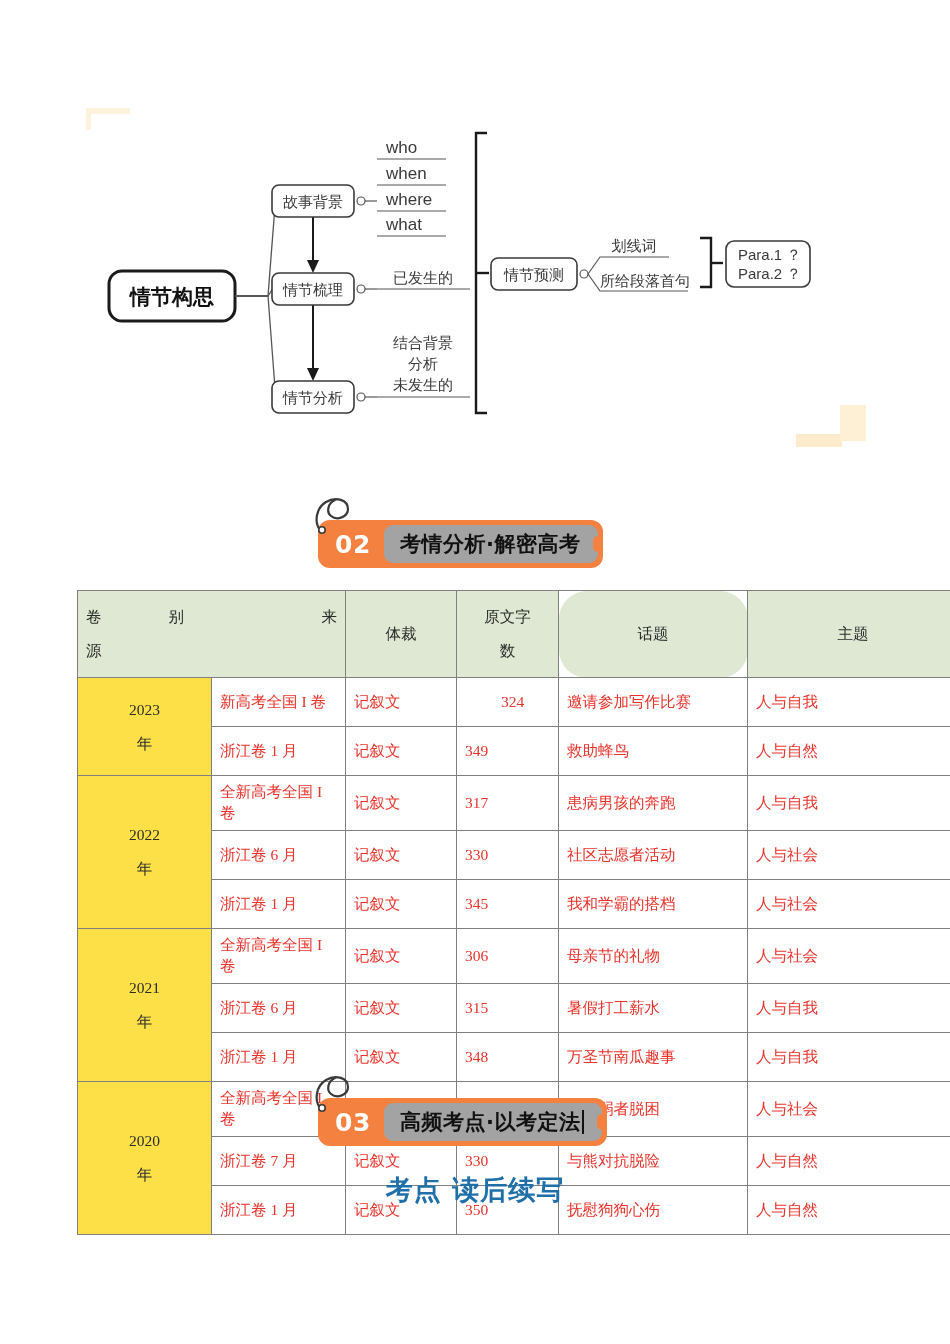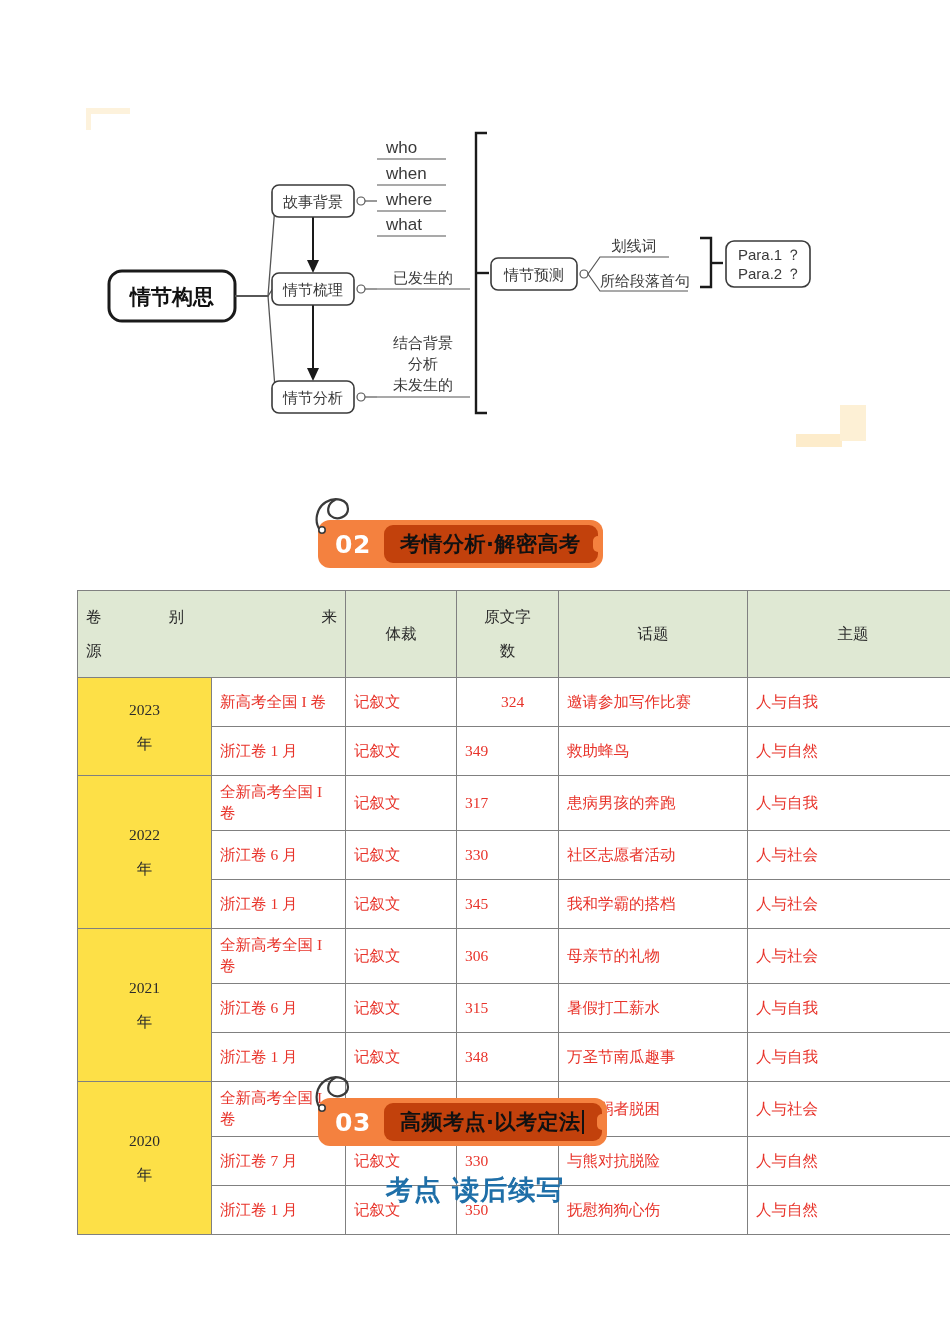--- a/index.html
+++ b/index.html
@@ -90,21 +90,21 @@
     align-items: center;
     justify-content: center;
     color: #ffffff;
     font-family: "DejaVu Sans", sans-serif;
     font-weight: bold;
     font-size: 25px;
     letter-spacing: 0.5px;
     padding-left: 4px;
   }
   .badge-inner {
-    background: #c2410c;
+    background: #a3a3a3;
     border-radius: 9px;
     display: flex;
     align-items: center;
     padding: 0 18px 0 16px;
     position: relative;
   }
   .badge-inner::after {
     content: "";
     position: absolute;
     right: -5px;
@@ -323,21 +323,21 @@
         <span>来</span>
         <span class="l2">源</span>
       </th>
       <th class="hdr hdr-wrap" style="width:94px;">
         <span>体裁</span>
       </th>
       <th class="hdr hdr-wrap" style="width:85px;">
         <span>原文字</span>
         <span class="l2">数</span>
       </th>
-      <th class="hdr hdr-wrap" style="width:172px;">
+      <th class="hdr hdr-wrap" style="width:172px;border-radius:28px;">
         <span>话题</span>
       </th>
       <th class="hdr hdr-wrap" style="width:194px;">
         <span>主题</span>
       </th>
     </tr>
   </thead>
   <tbody id="table-body">
       <tr>
         <td class="year-cell" rowspan="2" style="width: 76px;"><span>2023</span><span class="l2">年</span></td>

